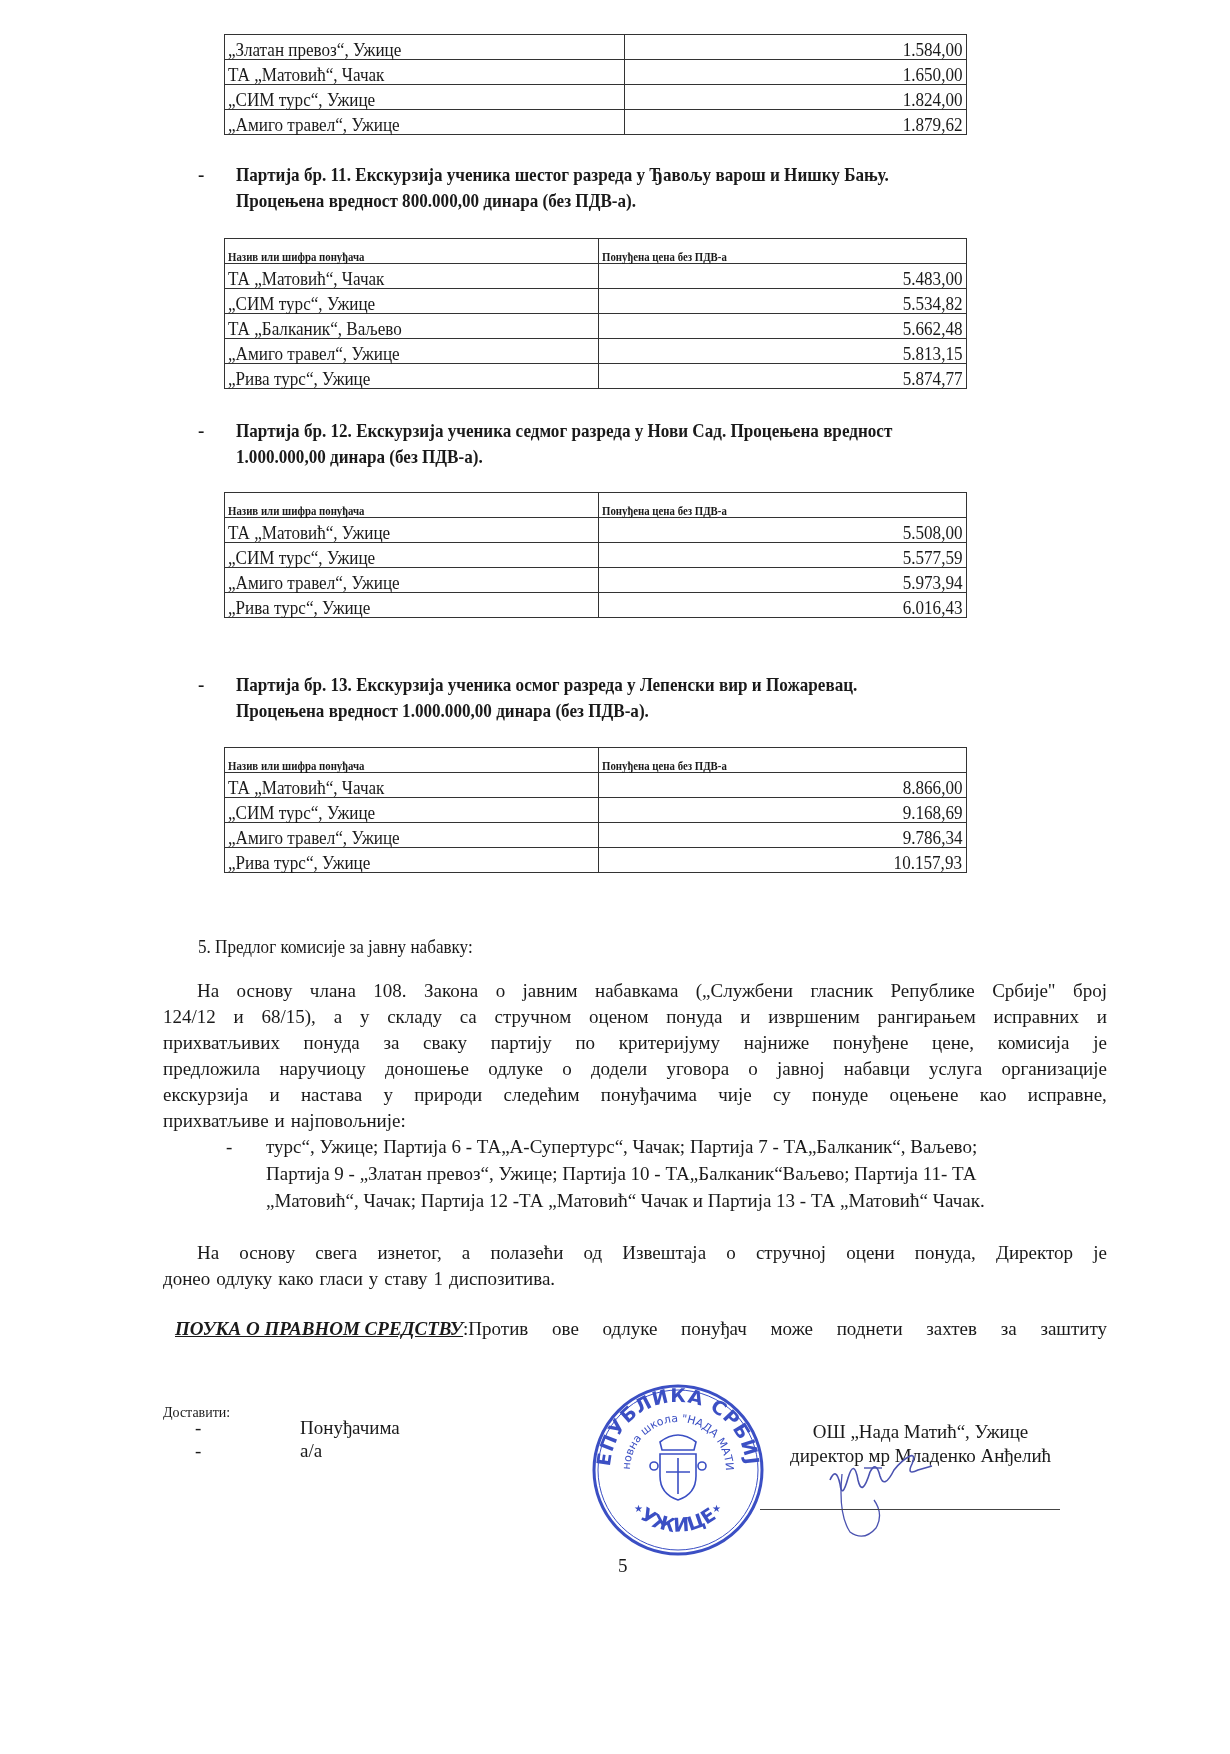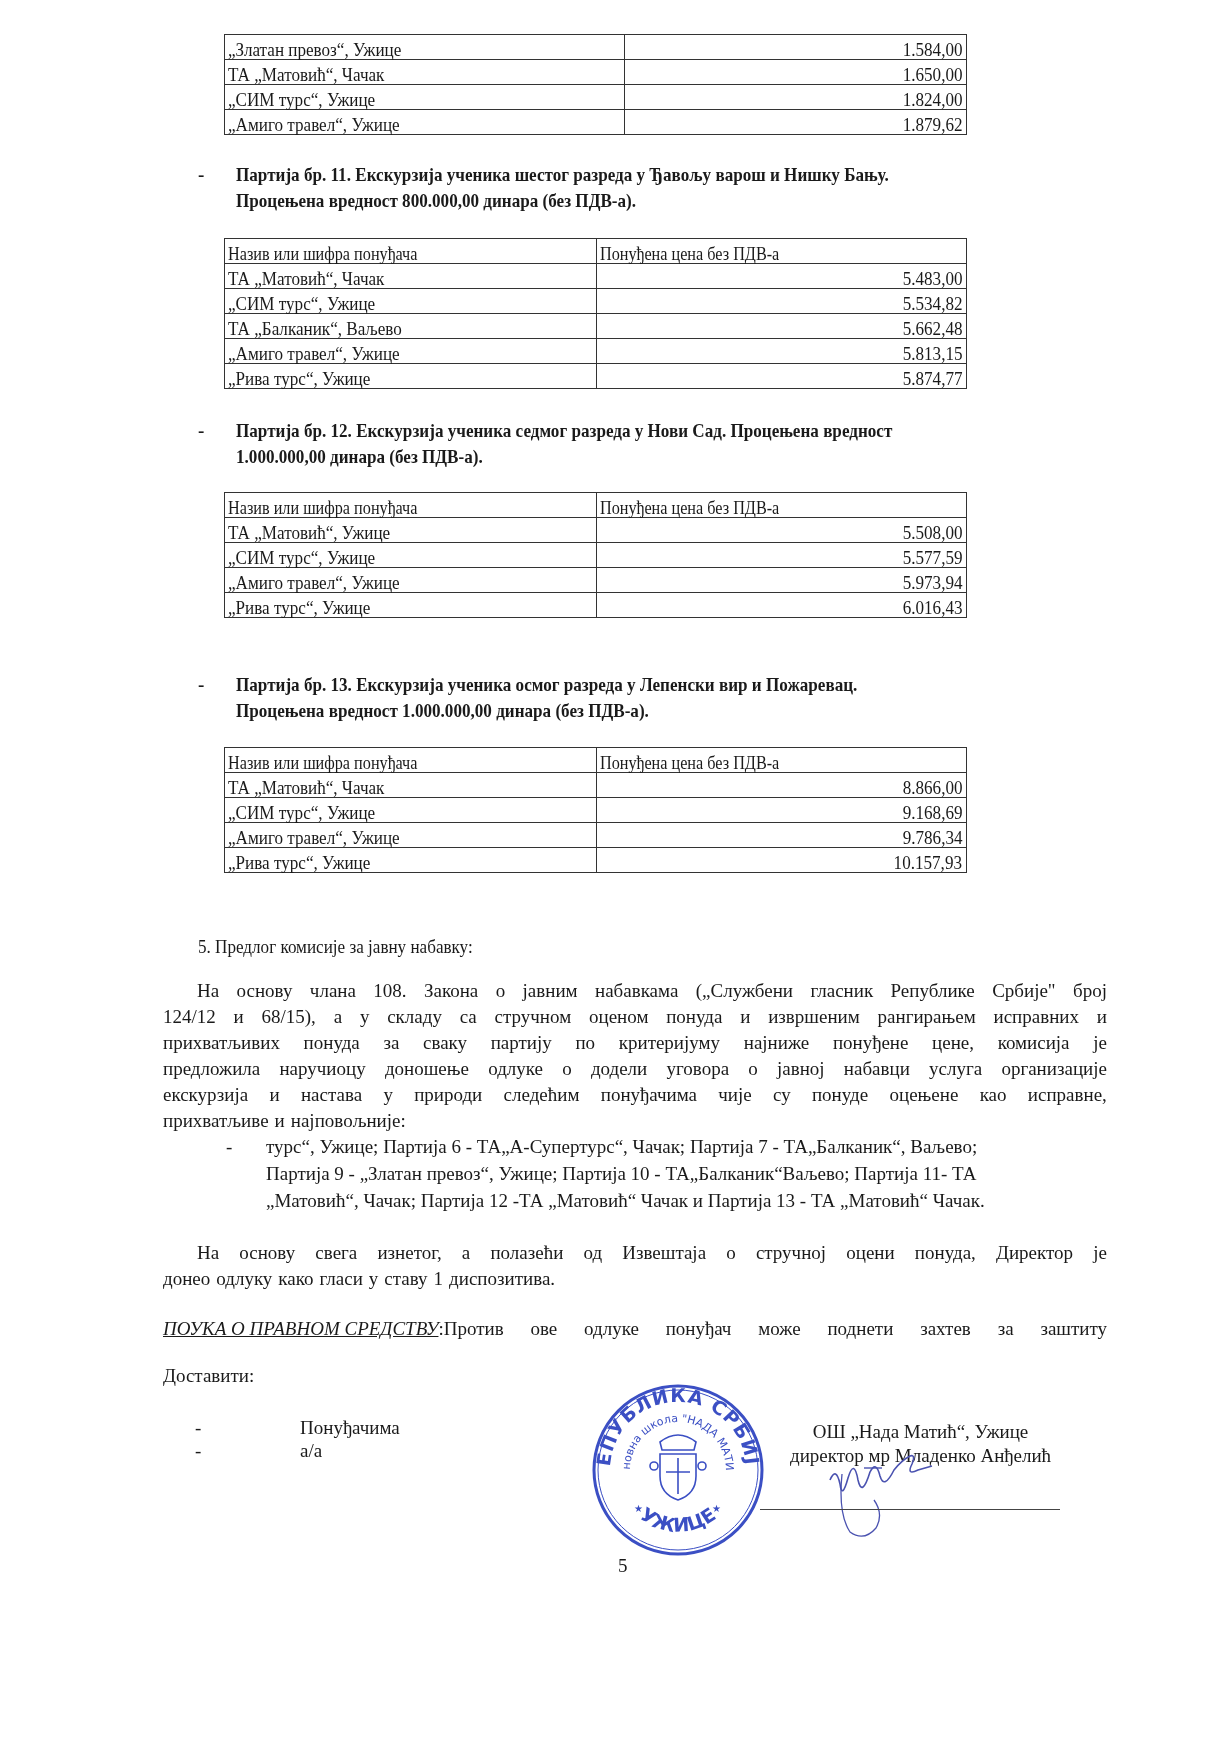--- a/index.html
+++ b/index.html
@@ -12,21 +12,21 @@
   table.bids {
     position: absolute; left: 224px; width: 743px; border-collapse: collapse;
     font-size: 19px; line-height: 1;
   }
   table.bids td {
     border: 1.5px solid #333; padding: 0 3px; height: 24px; vertical-align: bottom;
     transform: scaleY(1);
   }
   table.bids td.name { width: 393px; text-align: left; padding-left: 3px; }
   table.bids td.price { text-align: right; padding-right: 4px; }
-  table.bids tr.head td { font-weight: normal; font-size: 18px; }
+  table.bids tr.head td { font-weight: bold; font-size: 12px; }
   .condensed { display: inline-block; transform: scaleX(0.9); transform-origin: left center; white-space: nowrap; }
   .condensed-r { display: inline-block; transform: scaleX(0.9); transform-origin: right center; white-space: nowrap; }
 
   .lot {
     position: absolute; left: 190px; width: 900px; font-weight: bold; font-size: 19px; line-height: 26px;
   }
   .lot .dash { position: absolute; left: 8px; top: 0; }
   .lot .text { position: absolute; left: 46px; width: 860px; white-space: nowrap; }
   .lot .text span { display: inline-block; transform: scaleX(0.9); transform-origin: left center; }
 
@@ -41,23 +41,23 @@
   .para .line span { display: inline-block; }
 
   .award {
     position: absolute; left: 190px; width: 900px; font-size: 19px; line-height: 26px;
   }
   .award .dash { position: absolute; left: 36px; top: 0; }
   .award .lines { position: absolute; left: 230px; top: 0; width: 850px; }
   .award .lines div { white-space: nowrap; height: 27px; }
 
   .remedy { position: absolute; left: 163px; top: 1316px; width: 944px; font-size: 19px; line-height: 26px; }
-  .remedy .title { font-weight: normal; font-style: italic; text-decoration: underline; }
-
-  .deliver { position: absolute; left: 163px; top: 1365px; font-size: 19px; line-height: 22px; }
+  .remedy .title { font-weight: bold; font-style: italic; text-decoration: underline; margin-left: 12px; }
+
+  .deliver { position: absolute; left: 163px; top: 1402px; font-size: 14px; line-height: 22px; }
   .deliver-item { position: absolute; font-size: 19px; }
 
   .signature-block { position: absolute; left: 790px; top: 1420px; font-size: 19px; line-height: 24px; text-align: center; }
   .sig-line { position: absolute; left: 760px; top: 1509px; width: 300px; border-top: 1.2px solid #444; }
 
   .stamp { position: absolute; left: 588px; top: 1380px; width: 180px; height: 180px; }
   .signature-scribble { position: absolute; left: 820px; top: 1450px; width: 130px; height: 90px; }
 
   .page-number { position: absolute; left: 618px; top: 1555px; font-size: 19px; }
 </style>

